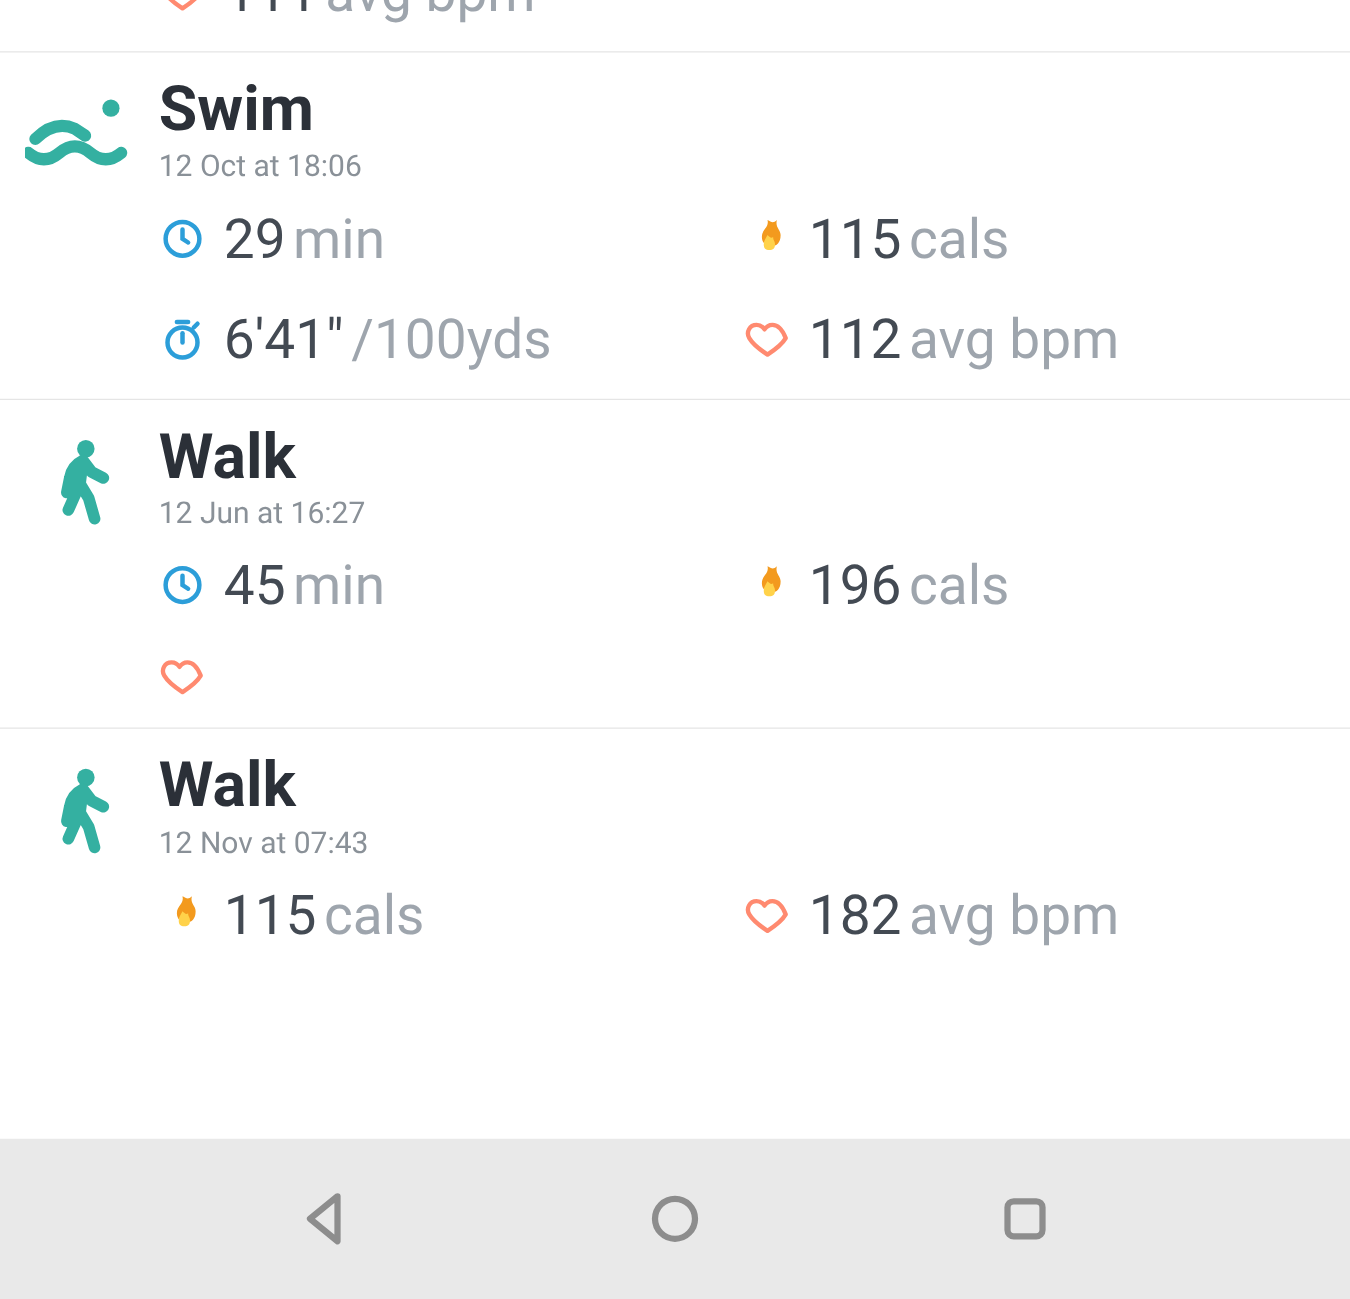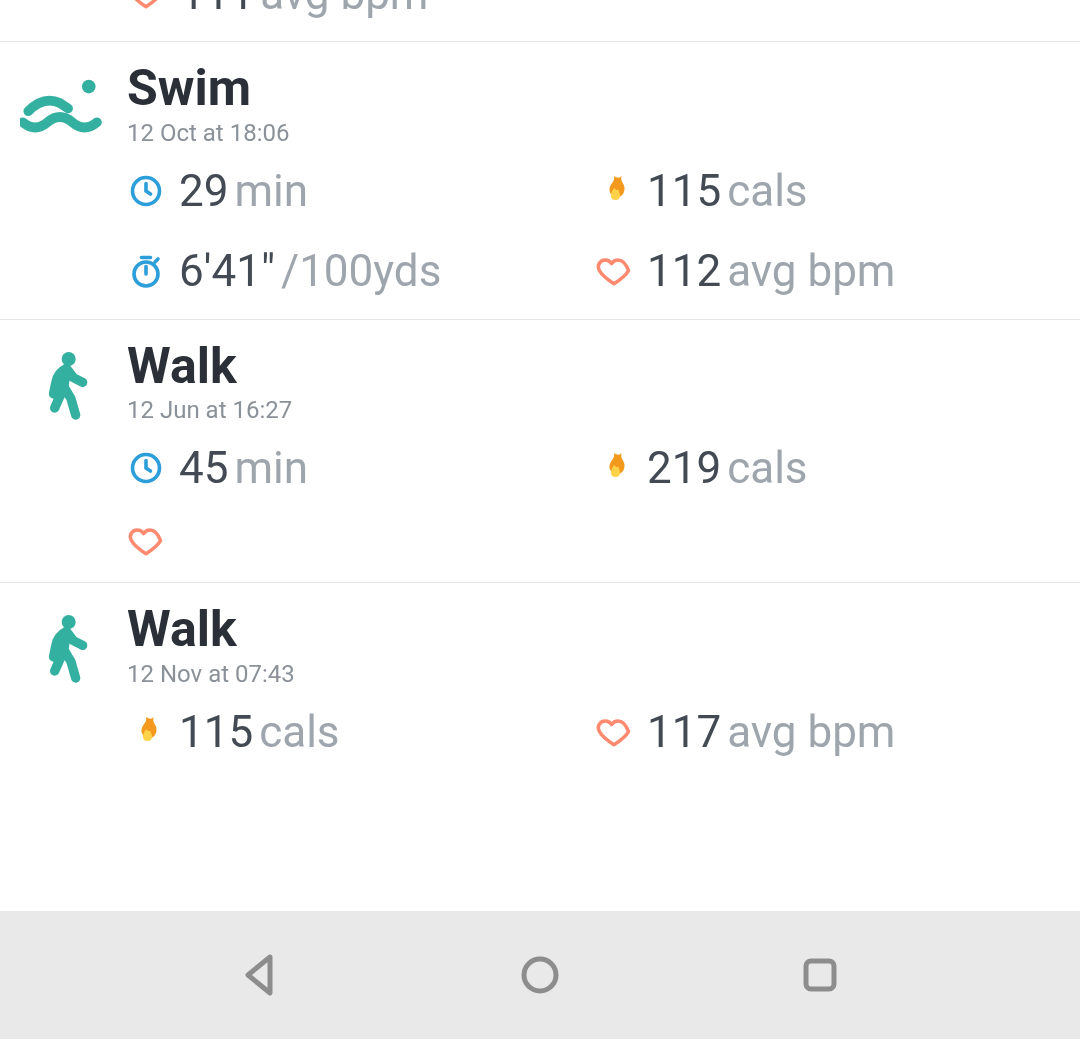--- a/index.html
+++ b/index.html
@@ -208,21 +208,21 @@
           </span>
           <span><span class="stat-val">45</span><span class="stat-unit">min</span></span>
         </div>
         <div class="stat">
           <span class="stat-icon">
             <svg viewBox="0 0 24 24" width="36" height="36">
               <path d="M12 2c1 4-3 5-3 9 0 3 2 5 5 5s5-2 5-6c0-3-3-4-2-8-2 2-3 1-5 0z" fill="#f39a1e"></path>
               <path d="M12 10c-1 2-2 3-2 5 0 2 1 3 3 3s3-1 3-3c0-2-1-2-1-4-1 1-2 0-3-1z" fill="#ffd24a"></path>
             </svg>
           </span>
-          <span><span class="stat-val">219</span><span class="stat-unit">cals</span></span>
+          <span><span class="stat-val">196</span><span class="stat-unit">cals</span></span>
         </div>
         <div class="stat">
           <span class="stat-icon">
             <svg viewBox="0 0 24 24" width="38" height="38" fill="none" stroke="#ff8a70" stroke-width="2.2">
               <path d="M12 20s-7-4.5-9.2-8.3C1 8.6 3 5 6.5 5c2 0 3.3 1.2 4 2.3.7-1.1 2-2.3 4-2.3C18 5 20 8.6 21.2 11.7 19 15.5 12 20 12 20z" stroke-linejoin="round"></path>
             </svg>
           </span>
         </div>
       </div>
     </div>
@@ -249,21 +249,21 @@
             </svg>
           </span>
           <span><span class="stat-val">115</span><span class="stat-unit">cals</span></span>
         </div>
         <div class="stat">
           <span class="stat-icon">
             <svg viewBox="0 0 24 24" width="38" height="38" fill="none" stroke="#ff8a70" stroke-width="2.2">
               <path d="M12 20s-7-4.5-9.2-8.3C1 8.6 3 5 6.5 5c2 0 3.3 1.2 4 2.3.7-1.1 2-2.3 4-2.3C18 5 20 8.6 21.2 11.7 19 15.5 12 20 12 20z" stroke-linejoin="round"></path>
             </svg>
           </span>
-          <span><span class="stat-val">117</span><span class="stat-unit">avg bpm</span></span>
+          <span><span class="stat-val">182</span><span class="stat-unit">avg bpm</span></span>
         </div>
       </div>
     </div>
   </div>
 
 </div>
 
 <div class="navbar">
   <span class="nav-btn">
     <svg viewBox="0 0 48 48" width="48" height="48" fill="none" stroke="#8d8d8d" stroke-width="5" stroke-linejoin="round" stroke-linecap="round">

